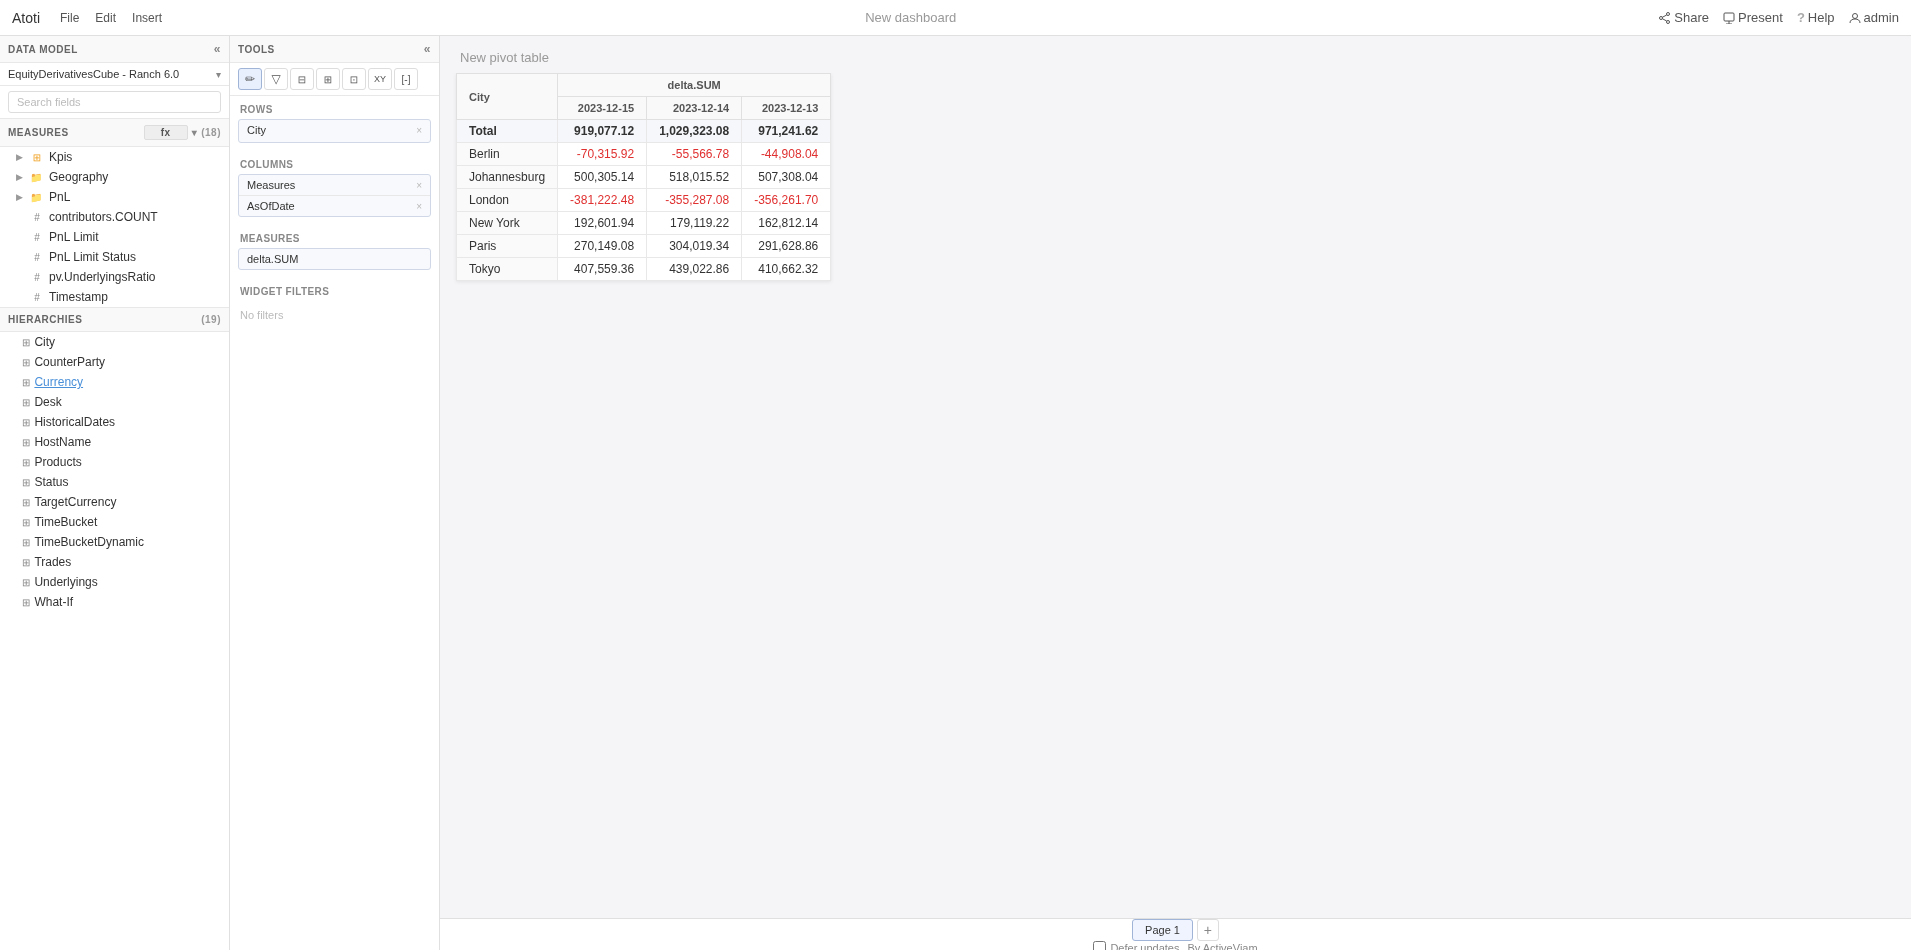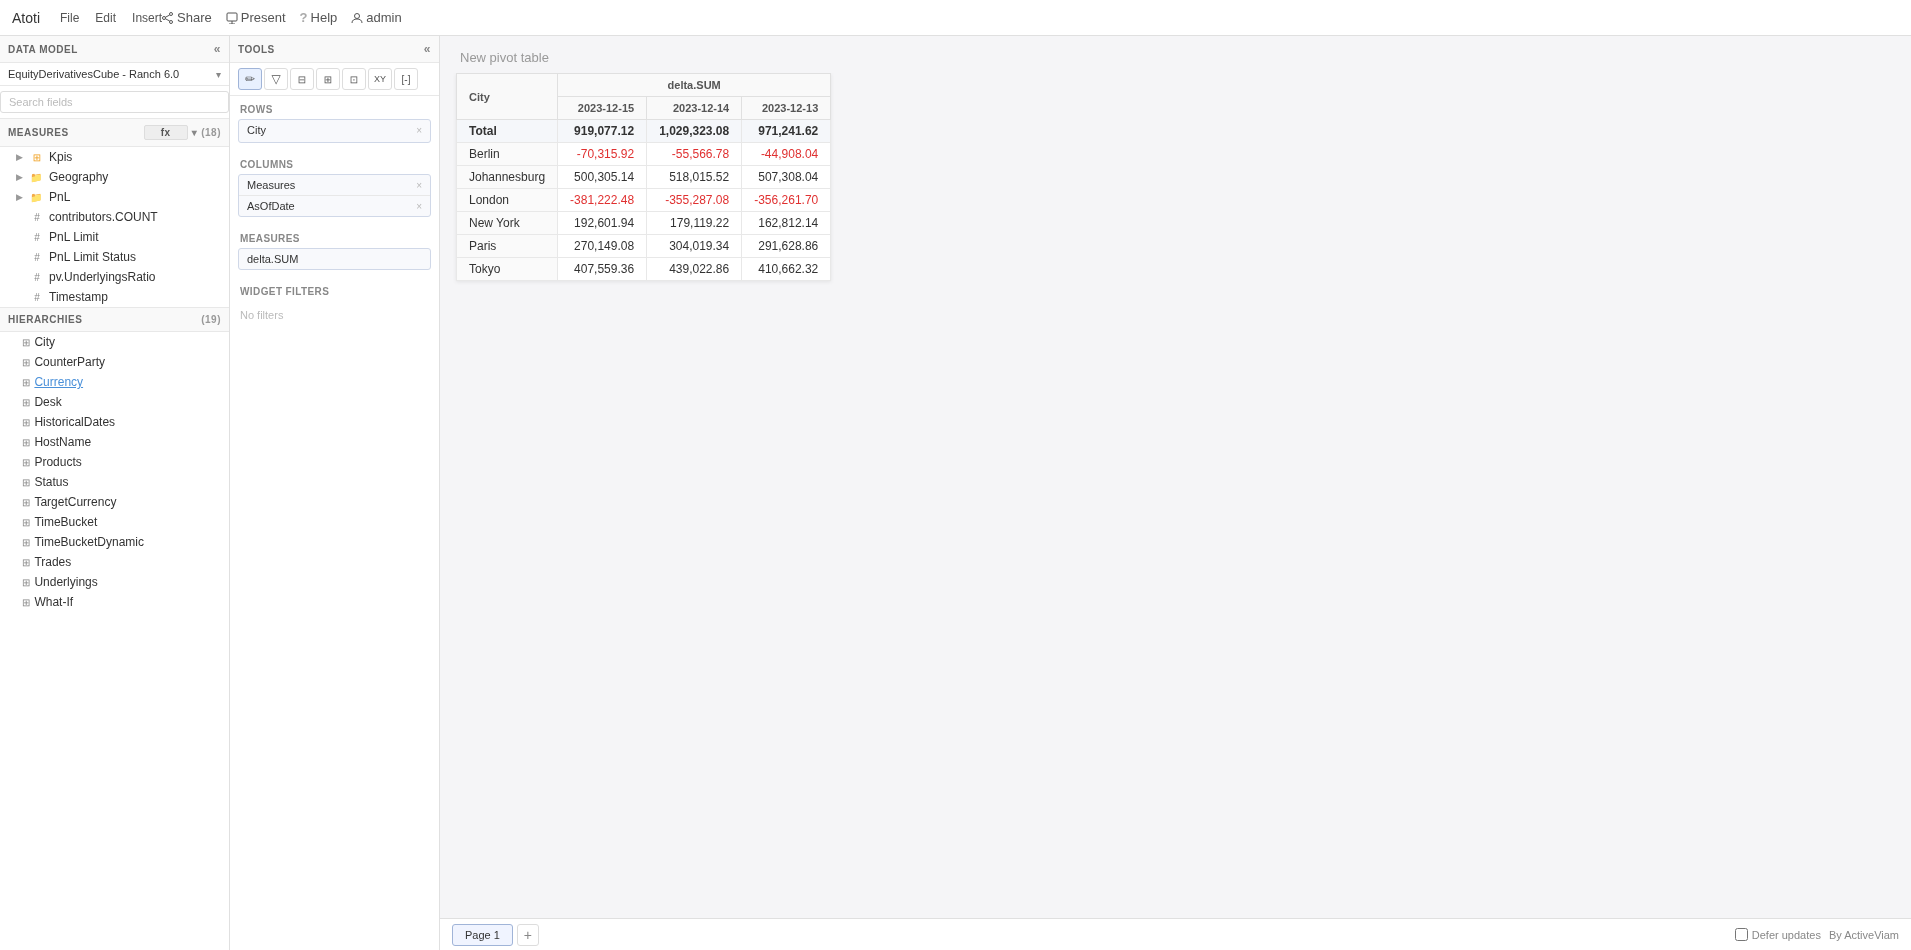--- a/index.html
+++ b/index.html
@@ -14,21 +14,21 @@
     .topbar-right { display: flex; align-items: center; gap: 14px; font-size: 13px; color: #555; }
     .topbar-right span { cursor: pointer; display: flex; align-items: center; gap: 3px; }
 
     
     .main-layout { display: flex; height: calc(950px - 36px); }
 
     
     .left-panel { width: 230px; background: #fff; border-right: 1px solid #e0e0e0; display: flex; flex-direction: column; overflow: hidden; }
     .panel-section-header { display: flex; align-items: center; justify-content: space-between; padding: 6px 8px; font-size: 10px; font-weight: 700; color: #666; letter-spacing: 0.5px; background: #f9f9f9; border-bottom: 1px solid #e8e8e8; }
     .panel-header-actions { display: flex; gap: 4px; align-items: center; }
-    .search-box { padding: 5px 0; border-bottom: 1px solid #e8e8e8; }
+    .search-box { padding: 5px 8px; border-bottom: 1px solid #e8e8e8; }
     .search-input { width: 100%; border: 1px solid #ddd; border-radius: 3px; padding: 4px 8px; font-size: 11px; color: #555; outline: none; }
     .search-input::placeholder { color: #bbb; }
 
     .measures-section { flex: 0 0 auto; }
     .tree-item { display: flex; align-items: center; padding: 3px 8px 3px 16px; cursor: pointer; font-size: 12px; color: #333; }
     .tree-item .arrow { width: 10px; font-size: 9px; color: #999; margin-right: 4px; }
     .tree-item .icon { font-size: 10px; color: #888; margin-right: 5px; width: 14px; text-align: center; }
     .tree-item .icon.folder { color: #f0a020; }
     .tree-item .icon.hash { color: #888; }
 
@@ -61,21 +61,21 @@
     .pivot-content { flex: 1; padding: 0 16px; overflow: auto; }
     .pivot-table { border-collapse: collapse; background: #fff; box-shadow: 0 1px 4px rgba(0,0,0,0.08); font-size: 12px; }
     .pivot-table th { background: #f9f9f9; border: 1px solid #e0e0e0; padding: 5px 12px; font-weight: 600; color: #555; text-align: right; font-size: 11px; }
     .pivot-table th.city-header { text-align: left; }
     .pivot-table td { border: 1px solid #e8e8e8; padding: 4px 12px; text-align: right; color: #333; white-space: nowrap; }
     .pivot-table td.city-cell { text-align: left; color: #333; background: #fafafa; font-weight: 500; }
     .pivot-table tr.total-row td { font-weight: 600; background: #f5f7fa; }
     .pivot-table td.negative { color: #e03030; }
 
     
-    .bottom-bar { display: flex; align-items: center; height: 32px; background: #fff; border-top: 1px solid #e0e0e0; padding: 0 12px; }
+    .bottom-bar { display: flex; align-items: center; height: 32px; background: #fff; border-top: 1px solid #e0e0e0; padding: 0 12px; flex-direction: column; }
     .page-tabs { display: flex; align-items: center; gap: 4px; flex: 1; }
     .page-tab { padding: 4px 12px; border: 1px solid #ddd; border-radius: 3px; background: #fff; font-size: 11px; color: #555; cursor: pointer; }
     .page-tab.active { background: #f0f4ff; border-color: #a0b4d8; color: #333; }
     .add-page { width: 22px; height: 22px; border: 1px solid #ddd; border-radius: 3px; display: flex; align-items: center; justify-content: center; cursor: pointer; font-size: 14px; color: #888; background: #fff; }
     .bottom-right { display: flex; align-items: center; gap: 8px; font-size: 11px; color: #888; }
     .defer-checkbox { display: flex; align-items: center; gap: 4px; }
 
     .collapse-btn { cursor: pointer; color: #888; font-size: 12px; }
     .fx-btn { font-size: 10px; background: #eee; border: 1px solid #ddd; border-radius: 2px; padding: 1px 16px; cursor: pointer; color: #555; }
     .arrow-btn { font-size: 10px; color: #888; cursor: pointer; }
@@ -83,20 +83,21 @@
 </head>
 <body>
 
 <div class="topbar">
   <span class="topbar-logo">Atoti</span>
   <div class="topbar-menu">
     <span>File</span>
     <span>Edit</span>
     <span>Insert</span>
   </div>
+  <div class="topbar-center">New dashboard</div>
   <div class="topbar-right">
     <span>
       <svg width="12" height="12" viewBox="0 0 12 12" fill="none">
           <circle cx="9" cy="2" r="1.5" stroke="#555" stroke-width="1"></circle>
           <circle cx="2" cy="6" r="1.5" stroke="#555" stroke-width="1"></circle>
           <circle cx="9" cy="10" r="1.5" stroke="#555" stroke-width="1"></circle>
           <line x1="3.3" y1="5.3" x2="7.7" y2="3" stroke="#555" stroke-width="1"></line>
           <line x1="3.3" y1="6.7" x2="7.7" y2="9" stroke="#555" stroke-width="1"></line>
         </svg>
       <span>Share</span>

